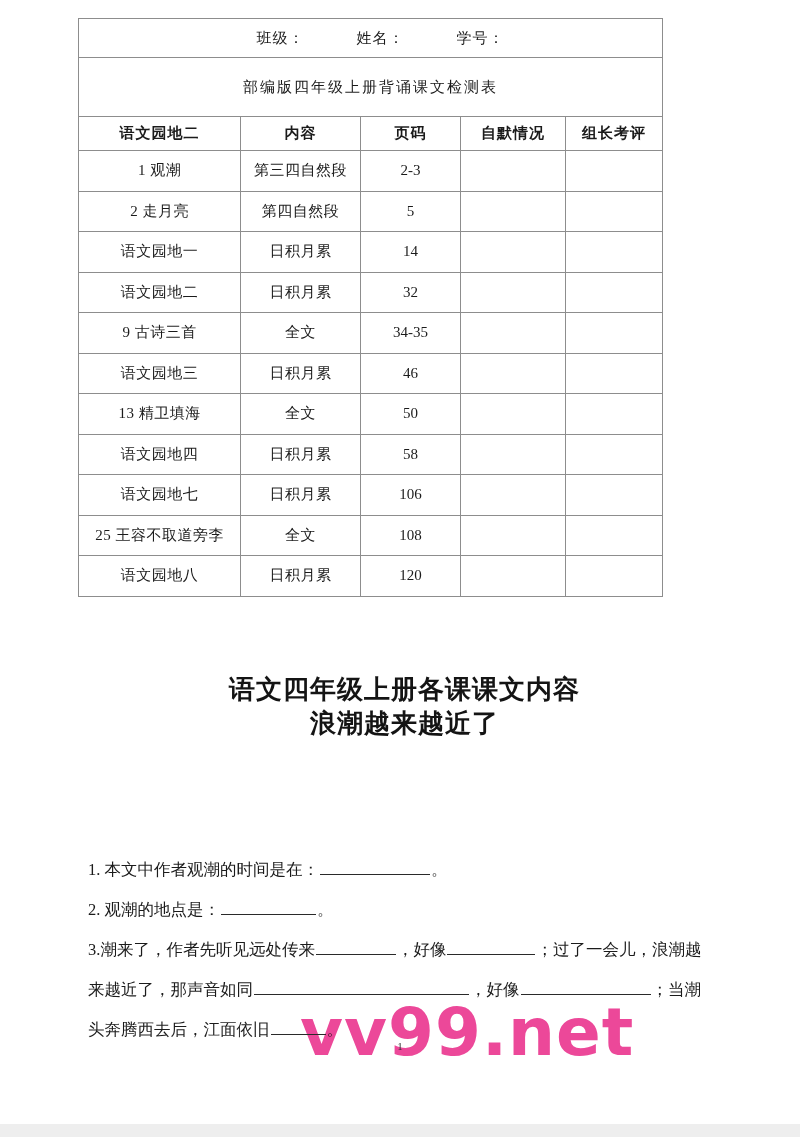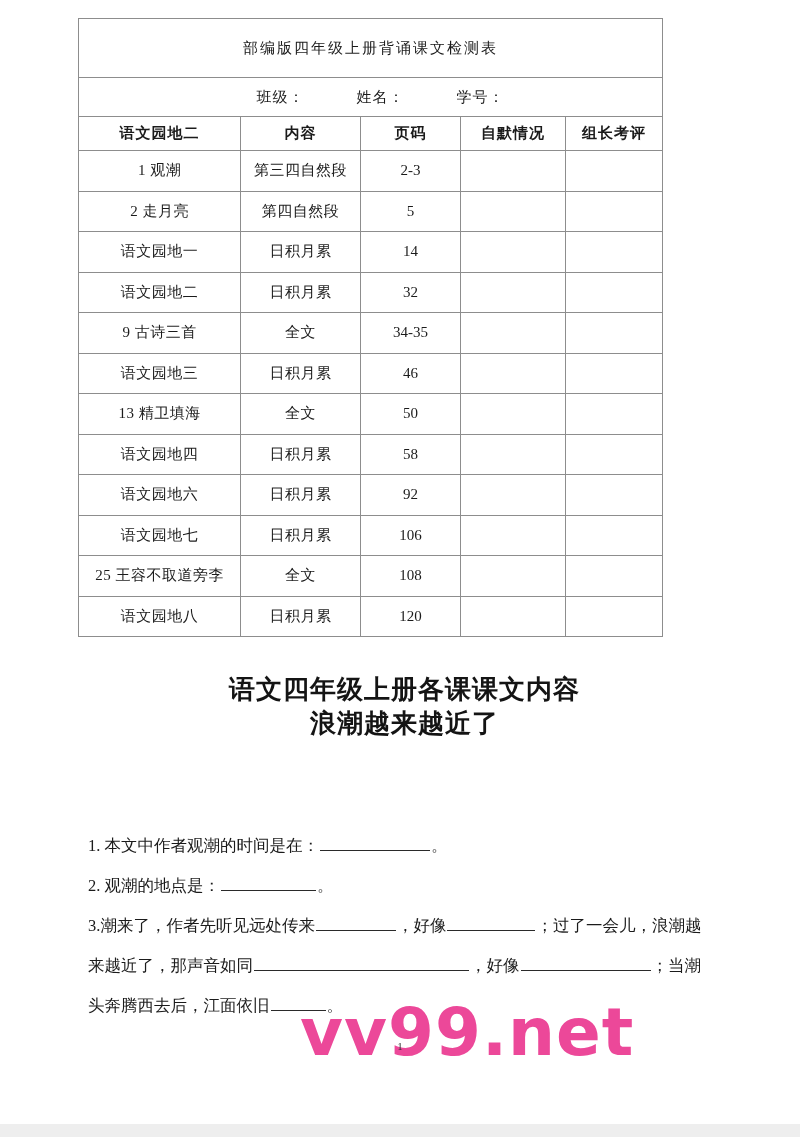--- a/index.html
+++ b/index.html
@@ -135,21 +135,21 @@
   }
   .unit-heading .lesson {
     font-size: 18px;
     letter-spacing: 0px;
   }
 
   
   .questions {
     position: absolute;
     left: 88px;
-    top: 826px;
+    top: 850px;
     width: 620px;
     font-size: 16.5px;
     line-height: 40px;
     color: #1b1b1b;
   }
   .q { white-space: normal; }
   .q.q3 { text-indent: 0; }
   .blank {
     display: inline-block;
     border-bottom: 1.6px solid #2a2a2a;
@@ -188,32 +188,32 @@
     <table class="sheet">
       <colgroup>
         <col style="width:162px">
         <col style="width:120px">
         <col style="width:100px">
         <col style="width:105px">
         <col style="width:97px">
       </colgroup>
       <tbody>
         <tr>
-          <td class="title-cell" colspan="5">部编版四年级上册背诵课文检测表</td>
-        </tr>
-        <tr>
           <td class="info-cell" colspan="5">
             <div class="info-inner">
               <span>班级：</span>
               <span>姓名：</span>
               <span>学号：</span>
             </div>
           </td>
         </tr>
         <tr>
+          <td class="title-cell" colspan="5">部编版四年级上册背诵课文检测表</td>
+        </tr>
+        <tr>
           <td class="head-cell">语文园地二</td>
           <td class="head-cell">内容</td>
           <td class="head-cell">页码</td>
           <td class="head-cell">自默情况</td>
           <td class="head-cell">组长考评</td>
         </tr>
 
         <tr>
           <td class="body-cell">1  观潮</td>
           <td class="body-cell">第三四自然段</td>
@@ -260,27 +260,20 @@
           <td class="body-cell">13  精卫填海</td>
           <td class="body-cell">全文</td>
           <td class="body-cell num-cell">50</td>
           <td class="body-cell blank-cell"></td>
           <td class="body-cell blank-cell"></td>
         </tr>
         <tr>
           <td class="body-cell">语文园地四</td>
           <td class="body-cell">日积月累</td>
           <td class="body-cell num-cell">58</td>
-          <td class="body-cell blank-cell"></td>
-          <td class="body-cell blank-cell"></td>
-        </tr>
-        <tr>
-          <td class="body-cell">语文园地六</td>
-          <td class="body-cell">日积月累</td>
-          <td class="body-cell num-cell">92</td>
           <td class="body-cell blank-cell"></td>
           <td class="body-cell blank-cell"></td>
         </tr>
         <tr>
           <td class="body-cell">语文园地七</td>
           <td class="body-cell">日积月累</td>
           <td class="body-cell num-cell">106</td>
           <td class="body-cell blank-cell"></td>
           <td class="body-cell blank-cell"></td>
         </tr>

